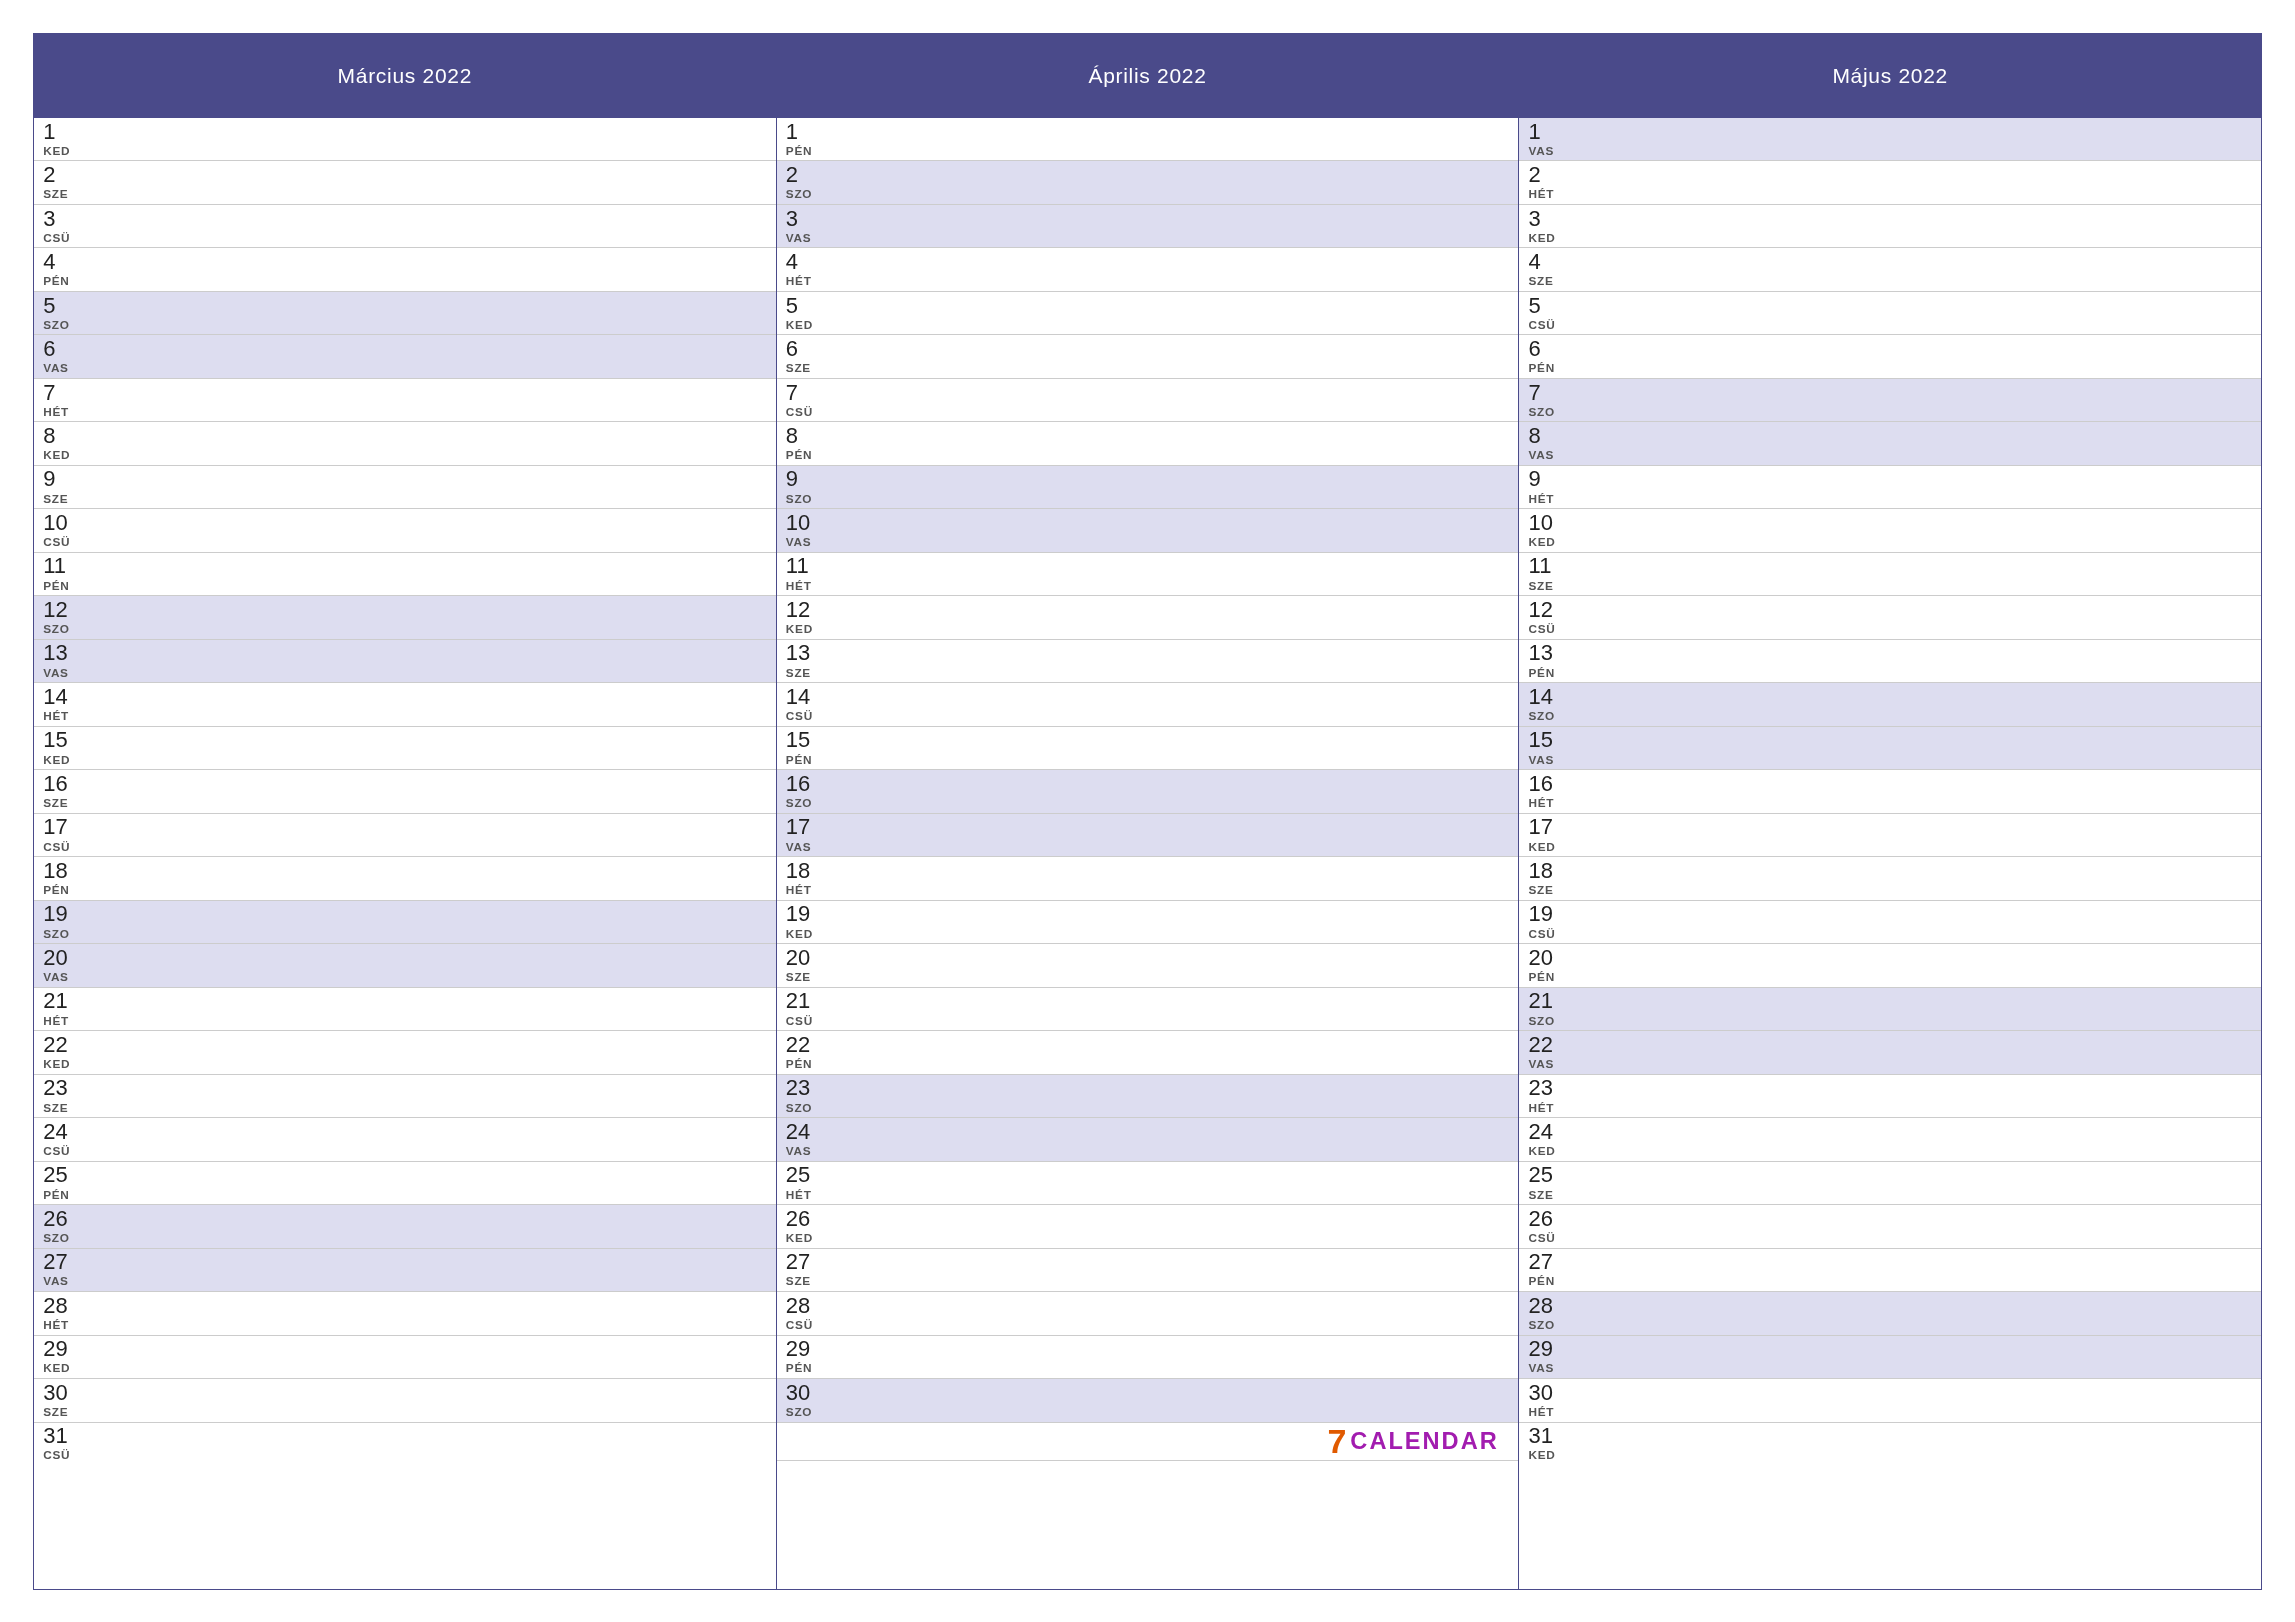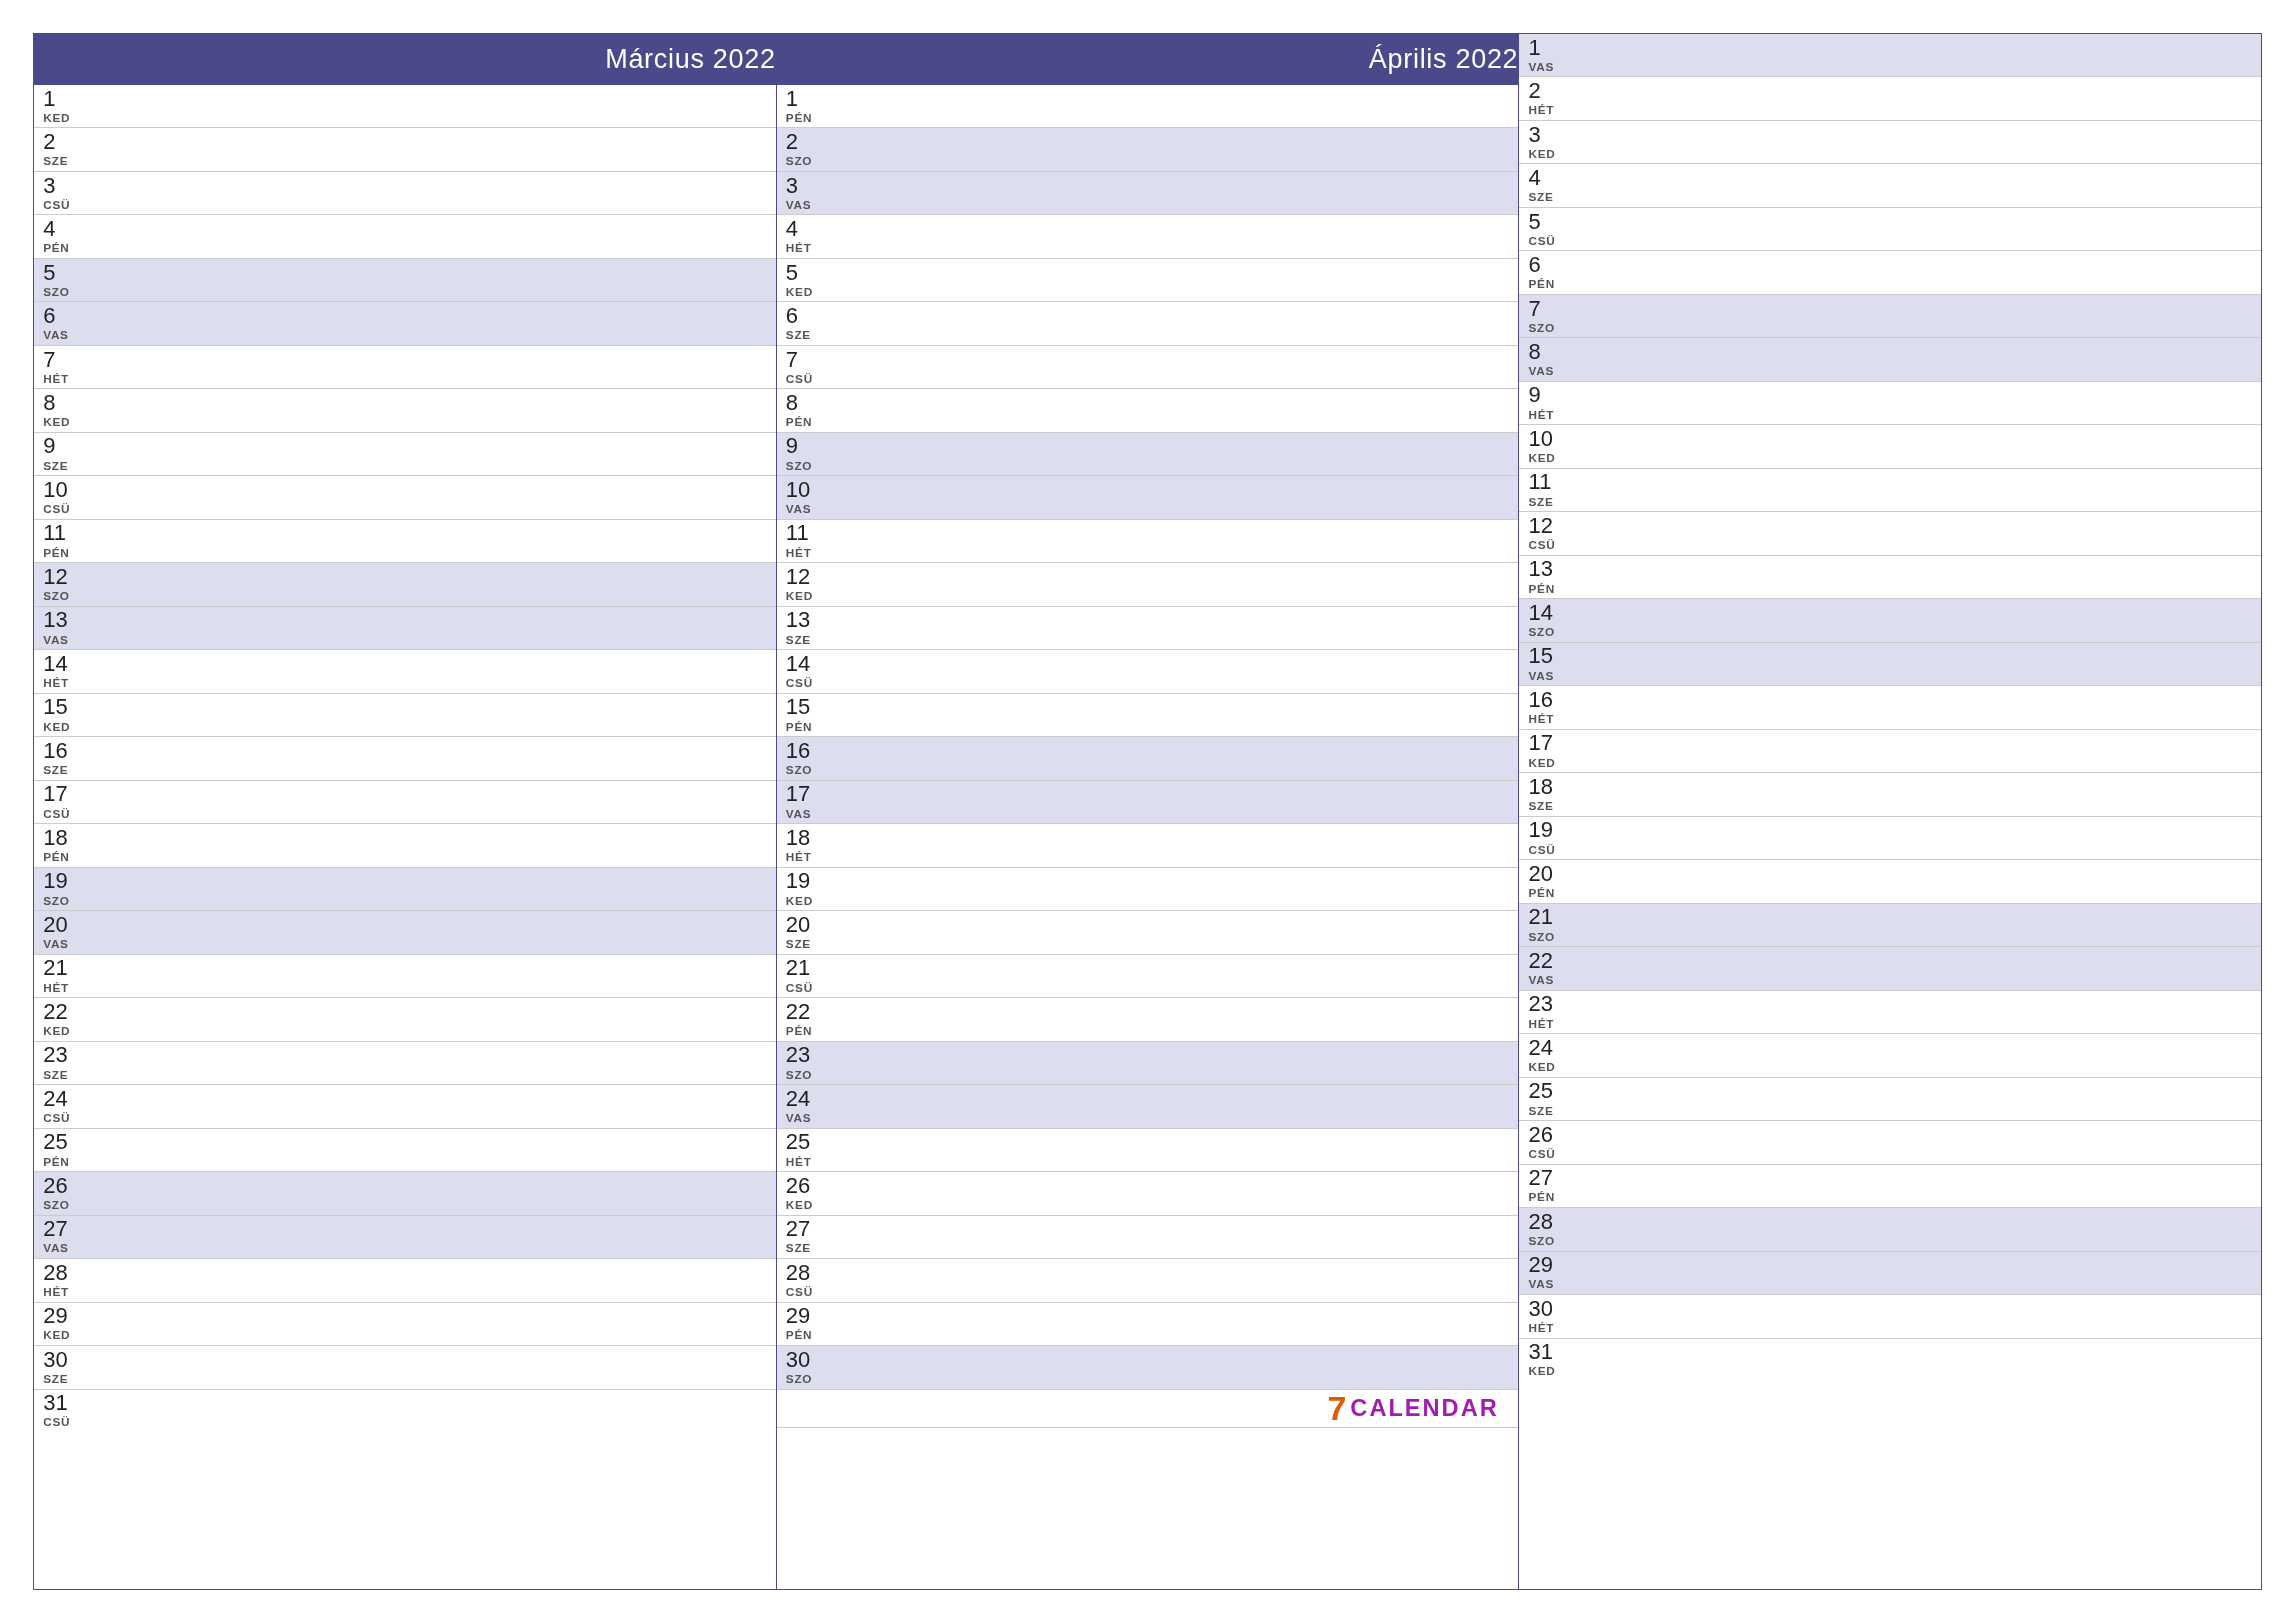--- a/index.html
+++ b/index.html
@@ -31,24 +31,24 @@
       display: flex;
       flex-direction: column;
       border-right: 1.3px solid #4a4a8a;
     }
     .month-col:last-child {
       border-right: none;
     }
     .month-header {
       background: #4a4a8a;
       color: #fff;
-      text-align: right;
-      font-size: 27px;
+      text-align: center;
+      font-size: 21px;
       font-weight: normal;
-      padding: 10px 0;
+      padding: 30px 0;
       letter-spacing: 0.7px;
     }
     .days-list {
       flex: 1;
       display: flex;
       flex-direction: column;
     }
     .day-row {
       display: flex;
       flex-direction: row;
@@ -488,20 +488,21 @@
           </div>
           <div class="placeholder-day" style="display: flex; align-items: center; justify-content: flex-end; padding-right: 19.6px; min-height: 38px;">
             <div class="logo-area">
               <span class="logo-number">7</span>
               <span class="logo-text">CALENDAR</span>
             </div>
           </div>
         </div>
       </div>
       <div class="month-col">
+        <div class="month-header">Május 2022</div>
         <div class="days-list">
           <div class="day-row weekend">
             <div class="day-info">
               <span class="day-num">1</span>
               <span class="day-name">VAS</span>
             </div>
           </div>
           <div class="day-row">
             <div class="day-info">
               <span class="day-num">2</span>

